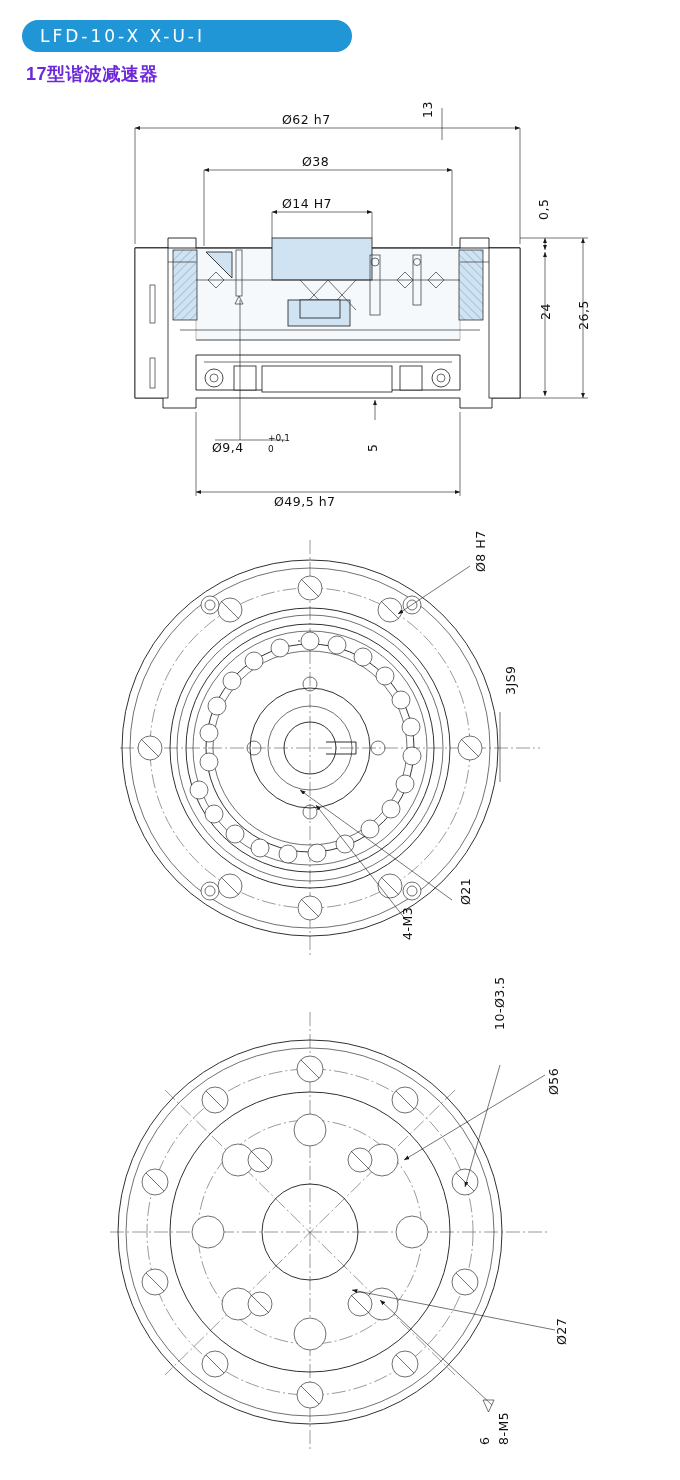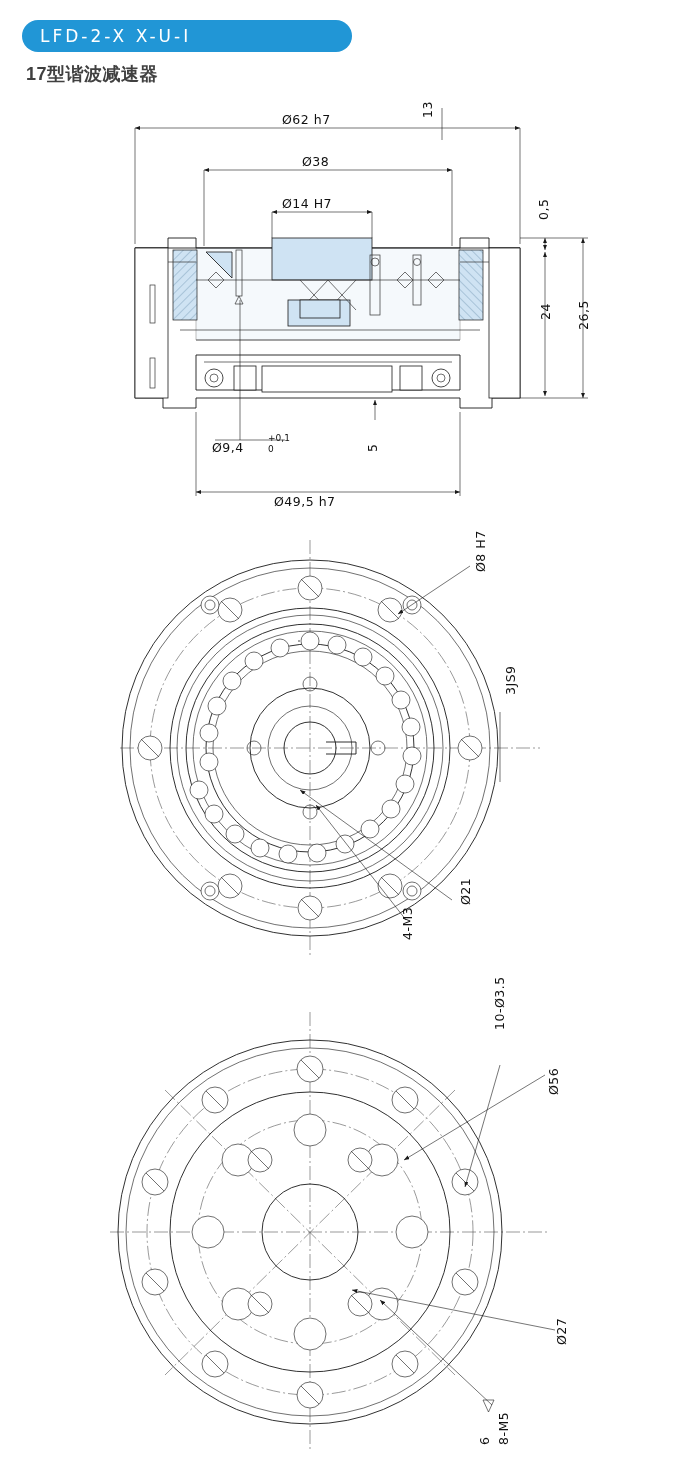--- a/index.html
+++ b/index.html
@@ -25,21 +25,21 @@
     color: #ffffff;
     font-size: 17px;
     letter-spacing: 3px;
     display: flex; align-items: center;
     padding-left: 18px;
     font-family: "DejaVu Sans", sans-serif;
   }
   .subtitle {
     position: absolute;
     left: 26px; top: 62px;
-    color: #404040;
+    color: #6d28d9;
     font-size: 18px;
     font-weight: bold;
     letter-spacing: 0.5px;
   }
 
   
   svg.draw {
     position: absolute;
     left: 0; top: 0;
     width: 680px; height: 1480px;
@@ -66,21 +66,21 @@
     fill: #111;
   }
   .arrowhead { fill: #1a1a1a; }
 </style>
 </head>
 <body>
 
 <div class="page">
 
   <div class="title-pill">
-    <span>LFD-2-X X-U-I</span>
+    <span>LFD-10-X X-U-I</span>
   </div>
   <div class="subtitle">17型谐波减速器</div>
 
   <svg class="draw" viewBox="0 0 680 1480">
     <defs>
       <marker id="ah" markerWidth="9" markerHeight="7" refX="9" refY="3.5" orient="auto">
         <polygon points="0,0 9,3.5 0,7" class="arrowhead"></polygon>
       </marker>
       <marker id="ahs" markerWidth="8" markerHeight="6" refX="8" refY="3" orient="auto">
         <polygon points="0,0 8,3 0,6" class="arrowhead"></polygon>

